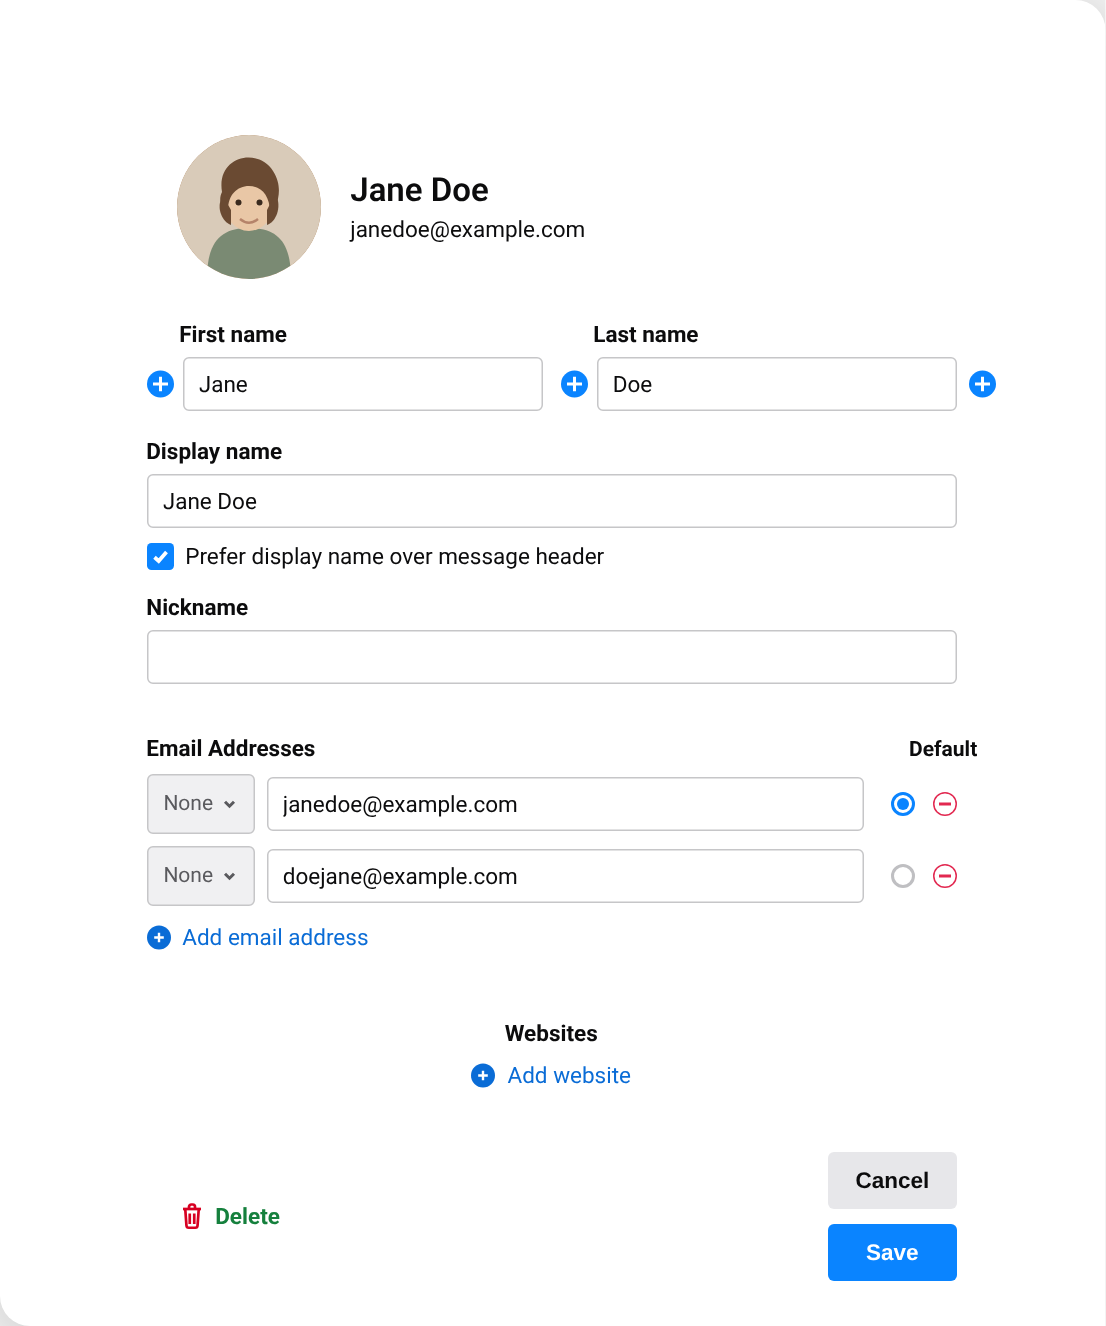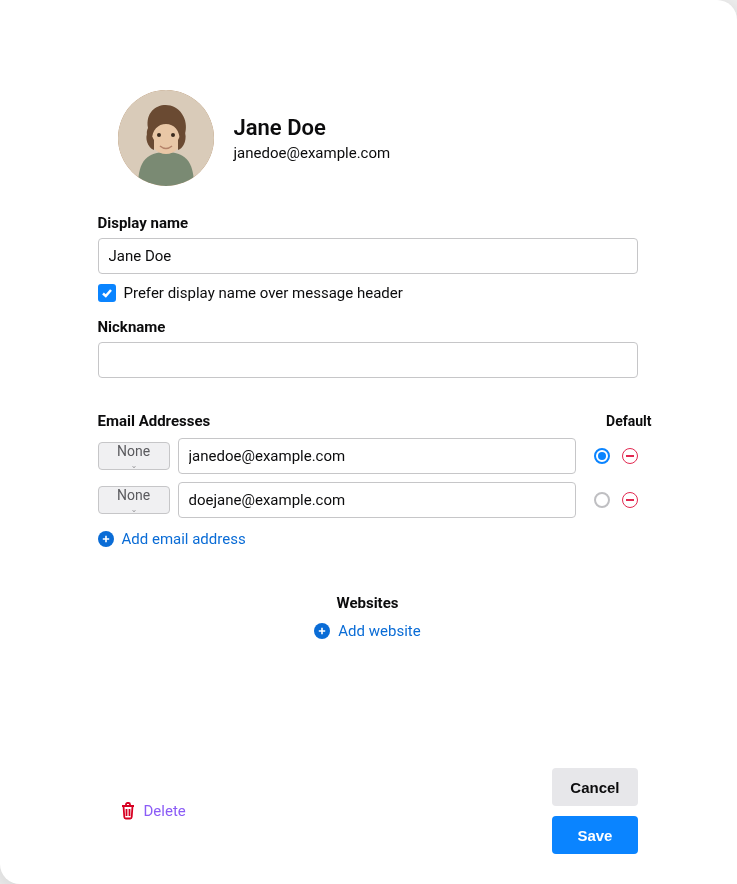--- a/index.html
+++ b/index.html
@@ -97,28 +97,27 @@
     cursor:pointer;
   }
   .checkbox svg { width:12px; height:12px; stroke:#fff; stroke-width:2.5; fill:none; }
 
   .section-title { font-weight:700; font-size:15px; margin-bottom:8px; display:flex; justify-content:space-between; align-items:baseline;gap:28px; }
   .section-title .default-hdr { font-weight:700; font-size:14px; color:#0c0c0d; margin-right:-14px; }
 
   .email-section { margin-top:34px; padding-left:0; }
   .email-row { display:flex; align-items:center; gap:8px; margin-bottom:8px; position:relative; }
   .select-none {
-    width:72px; height:28px;
+    width:72px; height:40px;
     border:1px solid #c6c6c8; border-radius:4px;
     background:#f0f0f2;
     display:flex; align-items:center; justify-content:center; gap:6px;
     font-size:14px; color:#5a5a5e;
     cursor:pointer;
     flex-shrink:0;
-    flex-direction:column;
   }
   .select-none svg { width:10px; height:10px; stroke:#5a5a5e; stroke-width:2; fill:none; }
   .email-input { flex:1; }
   .email-controls { display:flex; align-items:center; gap:12px; margin-left:10px; flex-shrink:0; }
   .radio {
     width:16px; height:16px; border-radius:50%;
     border:2px solid #bfbfc2; background:#fff;
     display:flex; align-items:center; justify-content:center;
     cursor:pointer;
   }
@@ -145,21 +144,21 @@
   .footer {
     position:absolute;
     left:0; right:0;
     bottom:0px;
     display:flex; align-items:center; justify-content:space-between;
     padding:0 0px;
   }
   .footer-inner { width:540px; margin:0 auto; display:flex; align-items:center; justify-content:space-between; }
   .delete {
     display:inline-flex; align-items:center; gap:8px;
-    color:#8b5cf6; font-weight:400; font-size:15px; cursor:pointer;
+    color:#15803d; font-weight:700; font-size:15px; cursor:pointer;
     padding-left:22px;
   }
   .delete svg { width:16px; height:18px; fill:none; stroke:#d70022; stroke-width:1.8; }
   .actions { display:flex; gap:10px;flex-direction:column; }
   .btn {
     height:38px; padding:0 18px; border-radius:4px;
     font-size:15px; font-weight:600; cursor:pointer;
     display:flex; align-items:center; justify-content:center;
     border:none;
   }
@@ -196,20 +195,49 @@
         </svg>
       </div>
       <div class="name-block">
         <h1>Jane Doe</h1>
         <div class="email">janedoe@example.com</div>
       </div>
     </div>
 
     <div class="content-wrap">
 
+    <div class="form-row" style="position:relative;">
+      <div class="field">
+        <label class="fld">First name</label>
+        <div class="name-line">
+          <span class="plus-badge">
+            <svg viewBox="0 0 10 10">
+                  <path d="M5 0v10M0 5h10" stroke="#fff" stroke-width="2"></path>
+                </svg>
+          </span>
+          <input type="text" value="Jane" style="">
+        </div>
+      </div>
+      <div class="field">
+        <label class="fld">Last name</label>
+        <div class="name-line" style="position:relative;">
+          <span class="plus-badge">
+            <svg viewBox="0 0 10 10">
+                  <path d="M5 0v10M0 5h10" stroke="#fff" stroke-width="2"></path>
+                </svg>
+          </span>
+          <input type="text" value="Doe" style="">
+          <span class="plus-badge right-plus">
+            <svg viewBox="0 0 10 10">
+                  <path d="M5 0v10M0 5h10" stroke="#fff" stroke-width="2"></path>
+                </svg>
+          </span>
+        </div>
+      </div>
+    </div>
 
     <div class="block" style="padding-left:0; margin-top:18px;">
       <label class="fld noindent">Display name</label>
       <input type="text" value="Jane Doe" style="">
     </div>
 
     <div class="checkbox-row" style="padding-left:0;">
       <span class="checkbox">
         <svg viewBox="0 0 12 12">
               <polyline points="2,6.5 4.8,9 10,3"></polyline>

